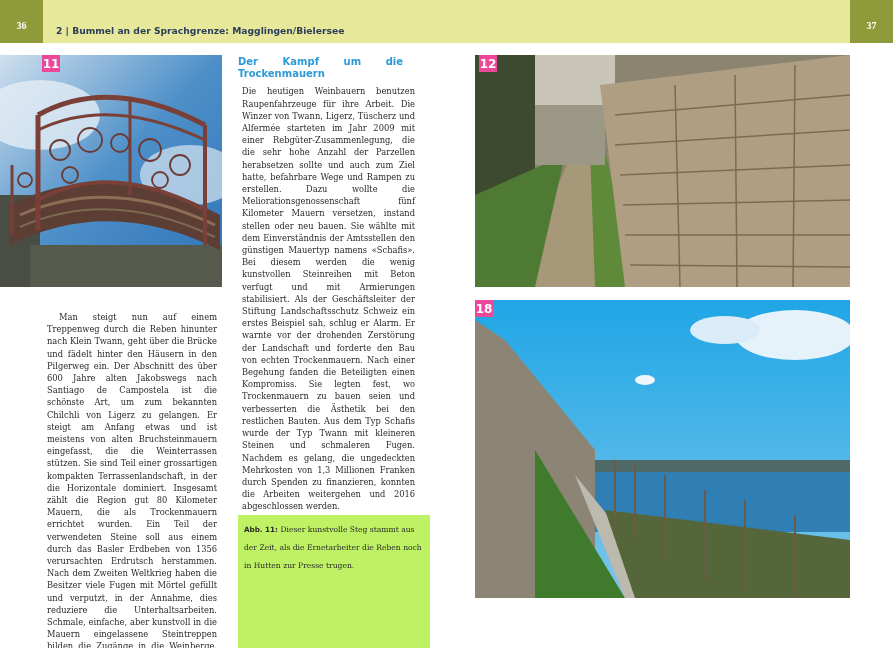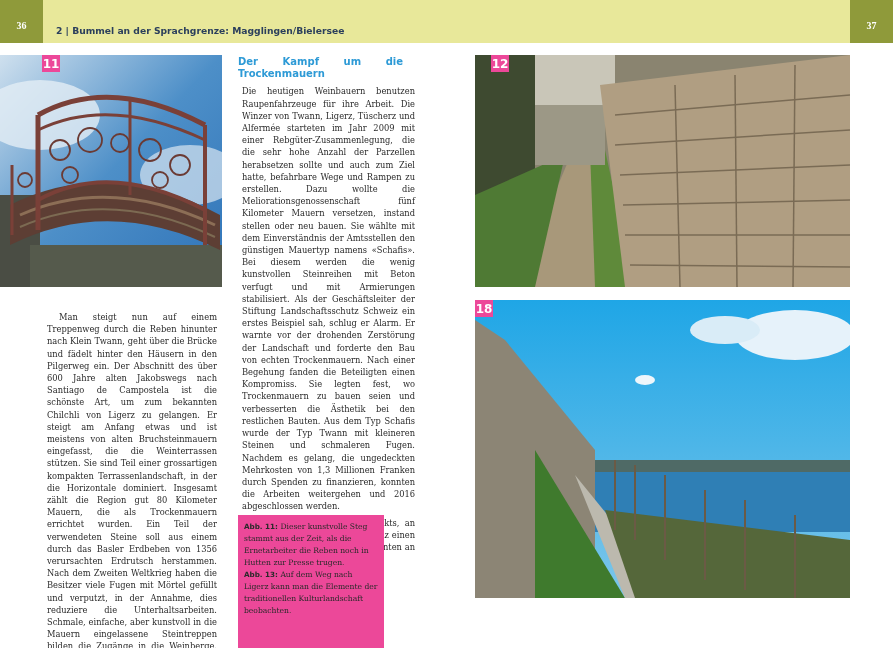--- a/index.html
+++ b/index.html
@@ -8,21 +8,21 @@
   .page-num { position:absolute; top:0; height:43px; width:43px; background:#8f9a3a; color:#ffffff; font-family:Liberation Serif, serif; font-size:10px; font-weight:bold; display:flex; align-items:flex-end; padding-bottom:12px; box-sizing:border-box; }
   .page-num.left { left:0; justify-content:center; }
   .page-num.right { right:0; width:43px; left:auto; justify-content:center;margin-left:28px; }
   .running-head { position:absolute; left:56px; top:25px; font-family:"DejaVu Sans", sans-serif; font-size:9.2px; font-weight:bold; color:#2b3f5c; white-space:nowrap; }
   .photo { position:absolute; overflow:hidden; }
   .badge { position:absolute; left:0; top:0; background:#ec4899; color:#fff; font-family:"DejaVu Sans", sans-serif; font-size:12px; font-weight:bold; width:18px; height:17px; display:flex; align-items:center; justify-content:center; z-index:3; }
   .col { position:absolute; font-size:8.3px; line-height:12.2px; text-align:justify; hyphens:manual; }
   .col p { margin:4px; text-indent:12px; }
   .col p.noindent { text-indent:0; }
   .sect-head { font-family:"DejaVu Sans", sans-serif; font-size:10px; font-weight:bold; color:#2d9ad6; margin:0 16px 5px 0; }
-  .caption-box { position:absolute; left:238px; top:515px; width:146px; height:133px; background:#ec4899; box-sizing:border-box; padding:6px 6px 0 6px; font-size:7.6px; line-height:12px; color:#2a2a2a; }
+  .caption-box { position:absolute; left:238px; top:515px; width:192px; height:133px; background:#bef264; box-sizing:border-box; padding:6px 6px 0 6px; font-size:7.6px; line-height:18px; color:#2a2a2a; }
   .caption-box .cap { margin:0; }
   .caption-box .abb { font-family:"DejaVu Sans", sans-serif; font-weight:bold; font-size:7.2px; }
 </style>
 </head>
 <body>
 
 <div class="header-band"></div>
 <div class="page-num left">36</div>
 <div class="running-head">2 | Bummel an der Sprachgrenze: Magglingen/Bielersee</div>
 <div class="page-num right">37</div>
@@ -70,21 +70,20 @@
 </div>
 
 <div class="col" style="left:238px; top:56px; width:181px;">
   <div class="sect-head">Der Kampf um die Trockenmauern</div>
   <p class="noindent">Die heutigen Weinbauern benutzen Raupenfahrzeuge für ihre Arbeit. Die Winzer von Twann, Ligerz, Tüscherz und Alfermée starteten im Jahr 2009 mit einer Rebgüter-Zusammenlegung, die die sehr hohe Anzahl der Parzellen herabsetzen sollte und auch zum Ziel hatte, befahrbare Wege und Rampen zu erstellen. Dazu wollte die Meliorationsgenossenschaft fünf Kilometer Mauern versetzen, instand stellen oder neu bauen. Sie wählte mit dem Einverständnis der Amtsstellen den günstigen Mauertyp namens «Schafis». Bei diesem werden die wenig kunstvollen Steinreihen mit Beton verfugt und mit Armierungen stabilisiert. Als der Geschäftsleiter der Stiftung Landschaftsschutz Schweiz ein erstes Beispiel sah, schlug er Alarm. Er warnte vor der drohenden Zerstörung der Landschaft und forderte den Bau von echten Trockenmauern. Nach einer Begehung fanden die Beteiligten einen Kompromiss. Sie legten fest, wo Trockenmauern zu bauen seien und verbesserten die Ästhetik bei den restlichen Bauten. Aus dem Typ Schafis wurde der Typ Twann mit kleineren Steinen und schmaleren Fugen. Nachdem es gelang, die ungedeckten Mehrkosten von 1,3 Millionen Franken durch Spenden zu finanzieren, konnten die Arbeiten weitergehen und 2016 abgeschlossen werden.</p>
   <p>Dank des Trockenmauerprojekts, an das der Fonds Landschaft Schweiz einen namhaften Beitrag einzahlte, konnten an expo-</p>
 </div>
 
 <div class="caption-box">
   <p class="cap"><span class="abb">Abb. 11:</span><span> Dieser kunstvolle Steg stammt aus der Zeit, als die Ernetarbeiter die Reben noch in Hutten zur Presse trugen.</span></p>
-  <p class="cap"><span class="abb">Abb. 13:</span><span> Auf dem Weg nach Ligerz kann man die Elemente der traditionellen Kulturlandschaft beobachten.</span></p>
 </div>
 
 <div class="photo" style="left:475px; top:55px; width:375px; height:232px;">
   <svg width="375" height="232" viewBox="0 0 375 232">
     <rect width="375" height="232" fill="#8a8470"></rect>
     <rect x="0" y="0" width="140" height="60" fill="#c9c6b8"></rect>
     <path d="M0 0 L60 0 L60 232 L0 232 Z" fill="#3e4a30"></path>
     <path d="M40 232 L100 90 L120 90 L170 232 Z" fill="#a8987a"></path>
     <path d="M0 140 L90 100 L60 232 L0 232 Z" fill="#4f7a34"></path>
     <path d="M115 95 L130 95 L160 232 L120 232 Z" fill="#5f8a3a"></path>
@@ -95,21 +94,21 @@
         <path d="M140 90 L375 75"></path>
         <path d="M145 120 L375 110"></path>
       <path d="M148 150 L375 145"></path>
         <path d="M150 180 L375 180"></path>
         <path d="M155 210 L375 212"></path>
       <path d="M200 30 L205 232"></path>
         <path d="M260 20 L262 232"></path>
         <path d="M320 10 L318 232"></path>
     </g>
   </svg>
-  <div class="badge" style="left:16px;">12</div>
+  <div class="badge" style="left:4px;">12</div>
 </div>
 
 <div class="photo" style="left:475px; top:300px; width:375px; height:298px;">
   <svg width="375" height="298" viewBox="0 0 375 298">
     <defs>
       <linearGradient id="sky13" x1="0" y1="0" x2="0" y2="1">
         <stop offset="0" stop-color="#1fa6e6"></stop>
         <stop offset="1" stop-color="#7cc6ea"></stop>
       </linearGradient>
     </defs>

